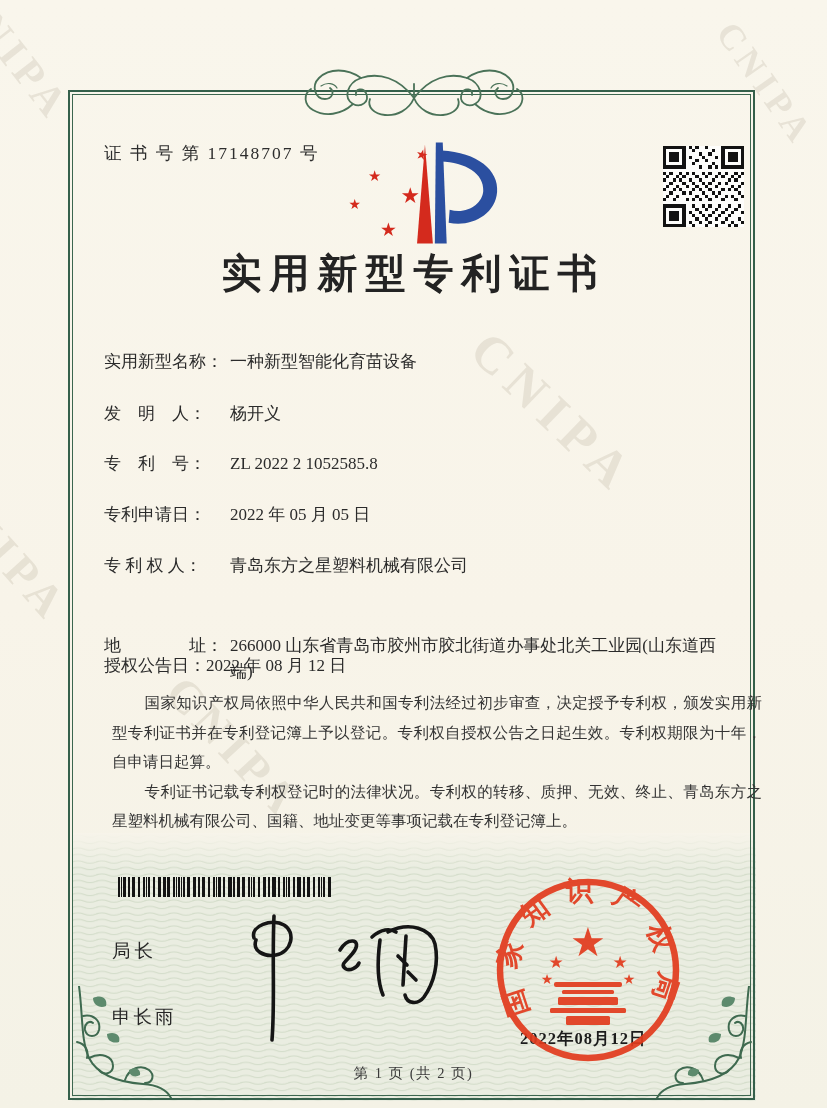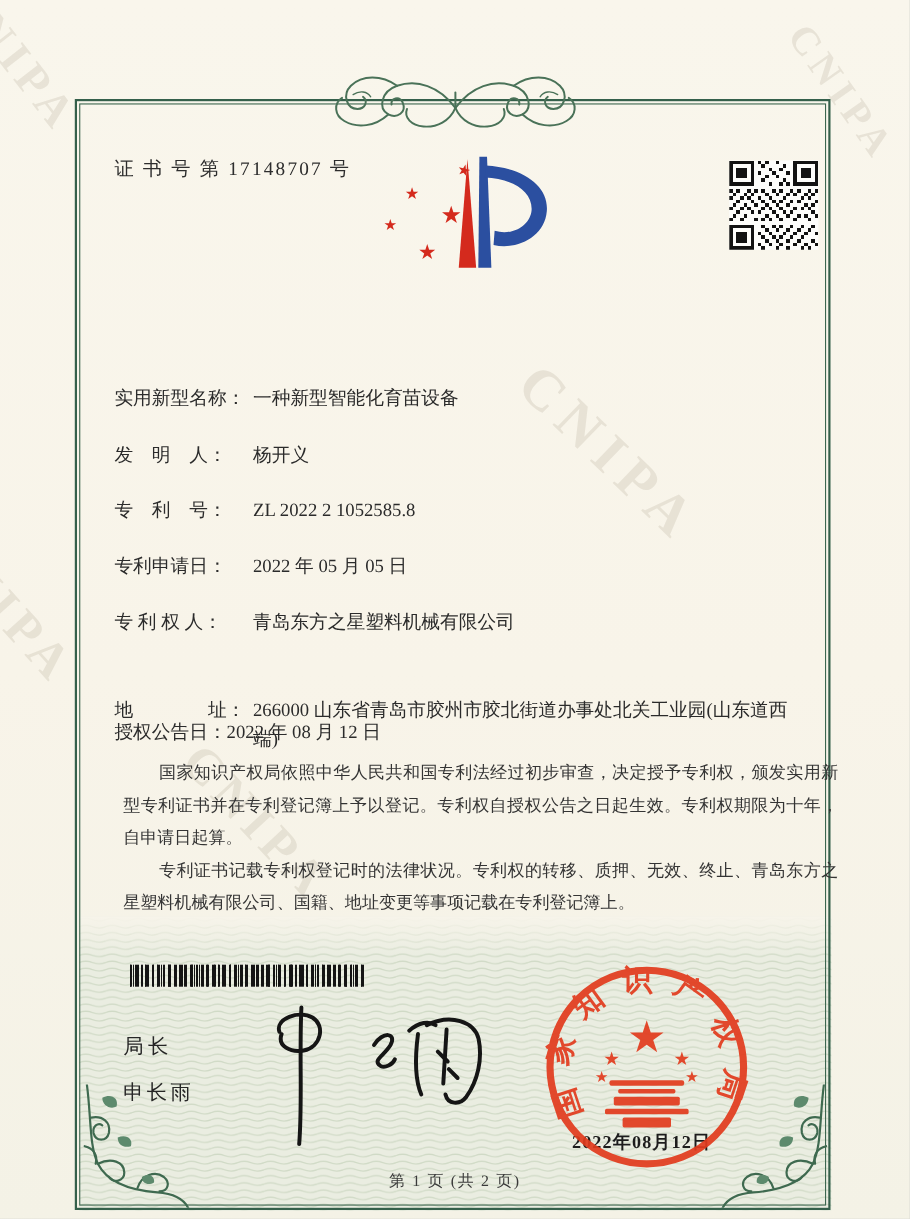--- a/index.html
+++ b/index.html
@@ -54,21 +54,21 @@
   .legal p{margin:0;text-indent:2.1em;}
   
   .barcode{position:absolute;left:118px;top:877px;width:213px;height:20px;z-index:4;
     background-image:
       repeating-linear-gradient(90deg,#141414 0 2px,rgba(0,0,0,0) 2px 5px),
       repeating-linear-gradient(90deg,#141414 0 1px,rgba(0,0,0,0) 1px 7px),
       repeating-linear-gradient(90deg,rgba(0,0,0,0) 0 3px,#141414 3px 4px,rgba(0,0,0,0) 4px 11px);
   }
   .officer-title{position:absolute;left:112px;top:938px;z-index:4;font-size:18.5px;
     letter-spacing:4px;color:#262626;}
-  .officer-name{position:absolute;left:112px;top:980px;z-index:4;font-size:18.5px;
+  .officer-name{position:absolute;left:112px;top:1004px;z-index:4;font-size:18.5px;
     letter-spacing:3px;color:#262626;}
   .signature{position:absolute;left:238px;top:908px;z-index:6;}
   .seal-date{position:absolute;left:520px;top:1028px;z-index:4;font-size:16.5px;
     font-weight:bold;letter-spacing:1px;color:#1c1c1c;white-space:nowrap;}
   .seal{position:absolute;left:492px;top:874px;width:192px;height:192px;z-index:5;opacity:.92;}
   .footer{position:absolute;left:0;right:0;top:1064px;z-index:4;text-align:center;
     font-size:14.5px;letter-spacing:1.5px;color:#3a3a3a;}
 </style>
 </head>
 <body>
@@ -187,20 +187,21 @@
       M9,18h1v1h-1z M12,18h1v1h-1z M14,18h1v1h-1z M17,18h1v1h-1z M20,18h1v1h-1z M23,18h1v1h-1z
       M10,19h1v1h-1z M13,19h1v1h-1z M16,19h1v1h-1z M19,19h1v1h-1z M22,19h1v1h-1z
       M8,20h1v1h-1z M11,20h1v1h-1z M15,20h1v1h-1z M18,20h1v1h-1z M21,20h1v1h-1z M24,20h1v1h-1z
       M9,21h1v1h-1z M12,21h1v1h-1z M14,21h1v1h-1z M17,21h1v1h-1z M20,21h1v1h-1z
       M10,22h1v1h-1z M13,22h1v1h-1z M16,22h1v1h-1z M19,22h1v1h-1z M23,22h1v1h-1z
       M8,23h1v1h-1z M11,23h1v1h-1z M14,23h1v1h-1z M18,23h1v1h-1z M21,23h1v1h-1z M24,23h1v1h-1z
       M9,24h1v1h-1z M13,24h1v1h-1z M16,24h1v1h-1z M20,24h1v1h-1z M22,24h1v1h-1z"></path>
     </g>
   </svg>
 
+  <div class="title">实用新型专利证书</div>
 
   <div class="frow r1">
     <span class="lbl">实用新型名称：</span><span class="val">一种新型智能化育苗设备</span>
   </div>
   <div class="frow r2">
     <span class="lbl">发　明　人：</span><span class="val">杨开义</span>
   </div>
   <div class="frow r3">
     <span class="lbl">专　利　号：</span><span class="val">ZL 2022 2 1052585.8</span>
   </div>

